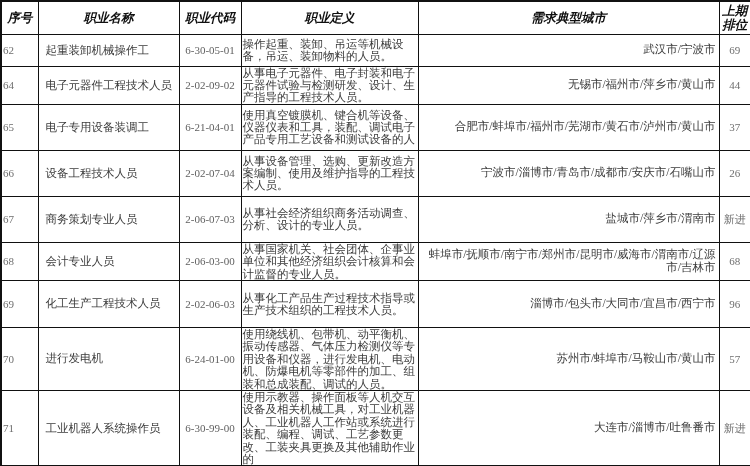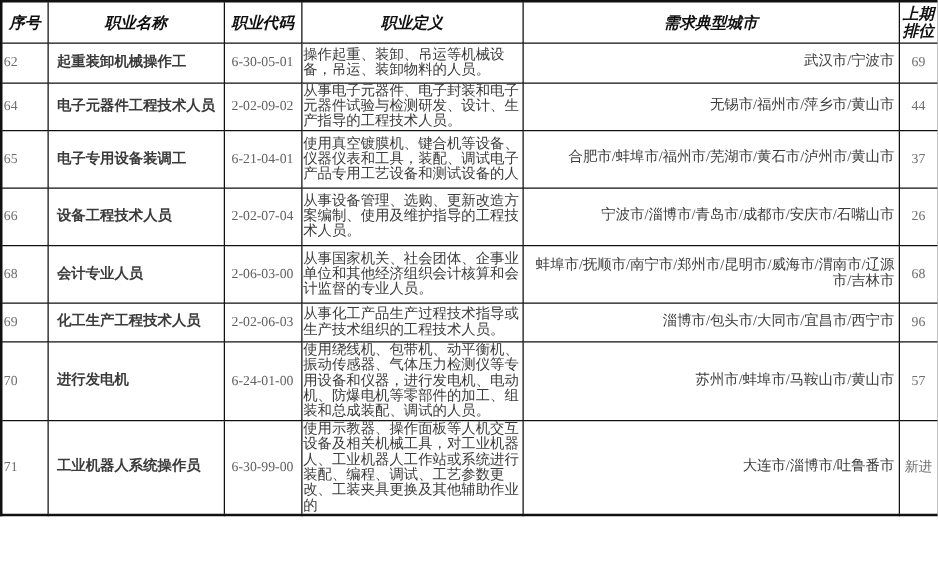--- a/index.html
+++ b/index.html
@@ -17,21 +17,21 @@
   tbody tr:nth-child(2){height:31px;}
   tbody tr:nth-child(3){height:46px;}
   tbody tr:nth-child(4){height:46px;}
   tbody tr:nth-child(5){height:46px;}
   tbody tr:nth-child(6){height:31px;}
   tbody tr:nth-child(7){height:47px;}
   tbody tr:nth-child(8){height:31px;}
   tbody tr:nth-child(9){height:61px;}
   tbody tr:nth-child(10){height:62px;}
   .c-no{ color:#6e6e6e;font-size:11px;}
-  .c-name{ text-align:left;padding:0 4px 0 7px;line-height:13px;font-weight:bold;}
+  .c-name{ text-align:left;padding:0 4px 0 7px;line-height:13px;}
   .c-code{ text-align:center;color:#616161;font-size:11px;
            font-family:Liberation Serif, serif;}
   .c-def{ text-align:left;padding:0 1px;line-height:12.4px;}
   .c-cities{ text-align:right;padding:0 3px 0 5px;line-height:13.5px;}
   .c-rank{ text-align:center;color:#6e6e6e;font-size:11px;}
 </style>
 </head>
 <body>
 
 <table>
@@ -80,20 +80,28 @@
       </tr>
       <tr>
         <td class="c-no">66</td>
         <td class="c-name">设备工程技术人员</td>
         <td class="c-code">2-02-07-04</td>
         <td class="c-def">从事设备管理、选购、更新改造方案编制、使用及维护指导的工程技术人员。</td>
         <td class="c-cities">宁波市/淄博市/青岛市/成都市/安庆市/石嘴山市</td>
         <td class="c-rank">26</td>
       </tr>
       <tr>
+        <td class="c-no">67</td>
+        <td class="c-name">商务策划专业人员</td>
+        <td class="c-code">2-06-07-03</td>
+        <td class="c-def">从事社会经济组织商务活动调查、分析、设计的专业人员。</td>
+        <td class="c-cities">盐城市/萍乡市/渭南市</td>
+        <td class="c-rank">新进</td>
+      </tr>
+      <tr>
         <td class="c-no">68</td>
         <td class="c-name">会计专业人员</td>
         <td class="c-code">2-06-03-00</td>
         <td class="c-def">从事国家机关、社会团体、企事业单位和其他经济组织会计核算和会计监督的专业人员。</td>
         <td class="c-cities">蚌埠市/抚顺市/南宁市/郑州市/昆明市/威海市/渭南市/辽源市/吉林市</td>
         <td class="c-rank">68</td>
       </tr>
       <tr>
         <td class="c-no">69</td>
         <td class="c-name">化工生产工程技术人员</td>

